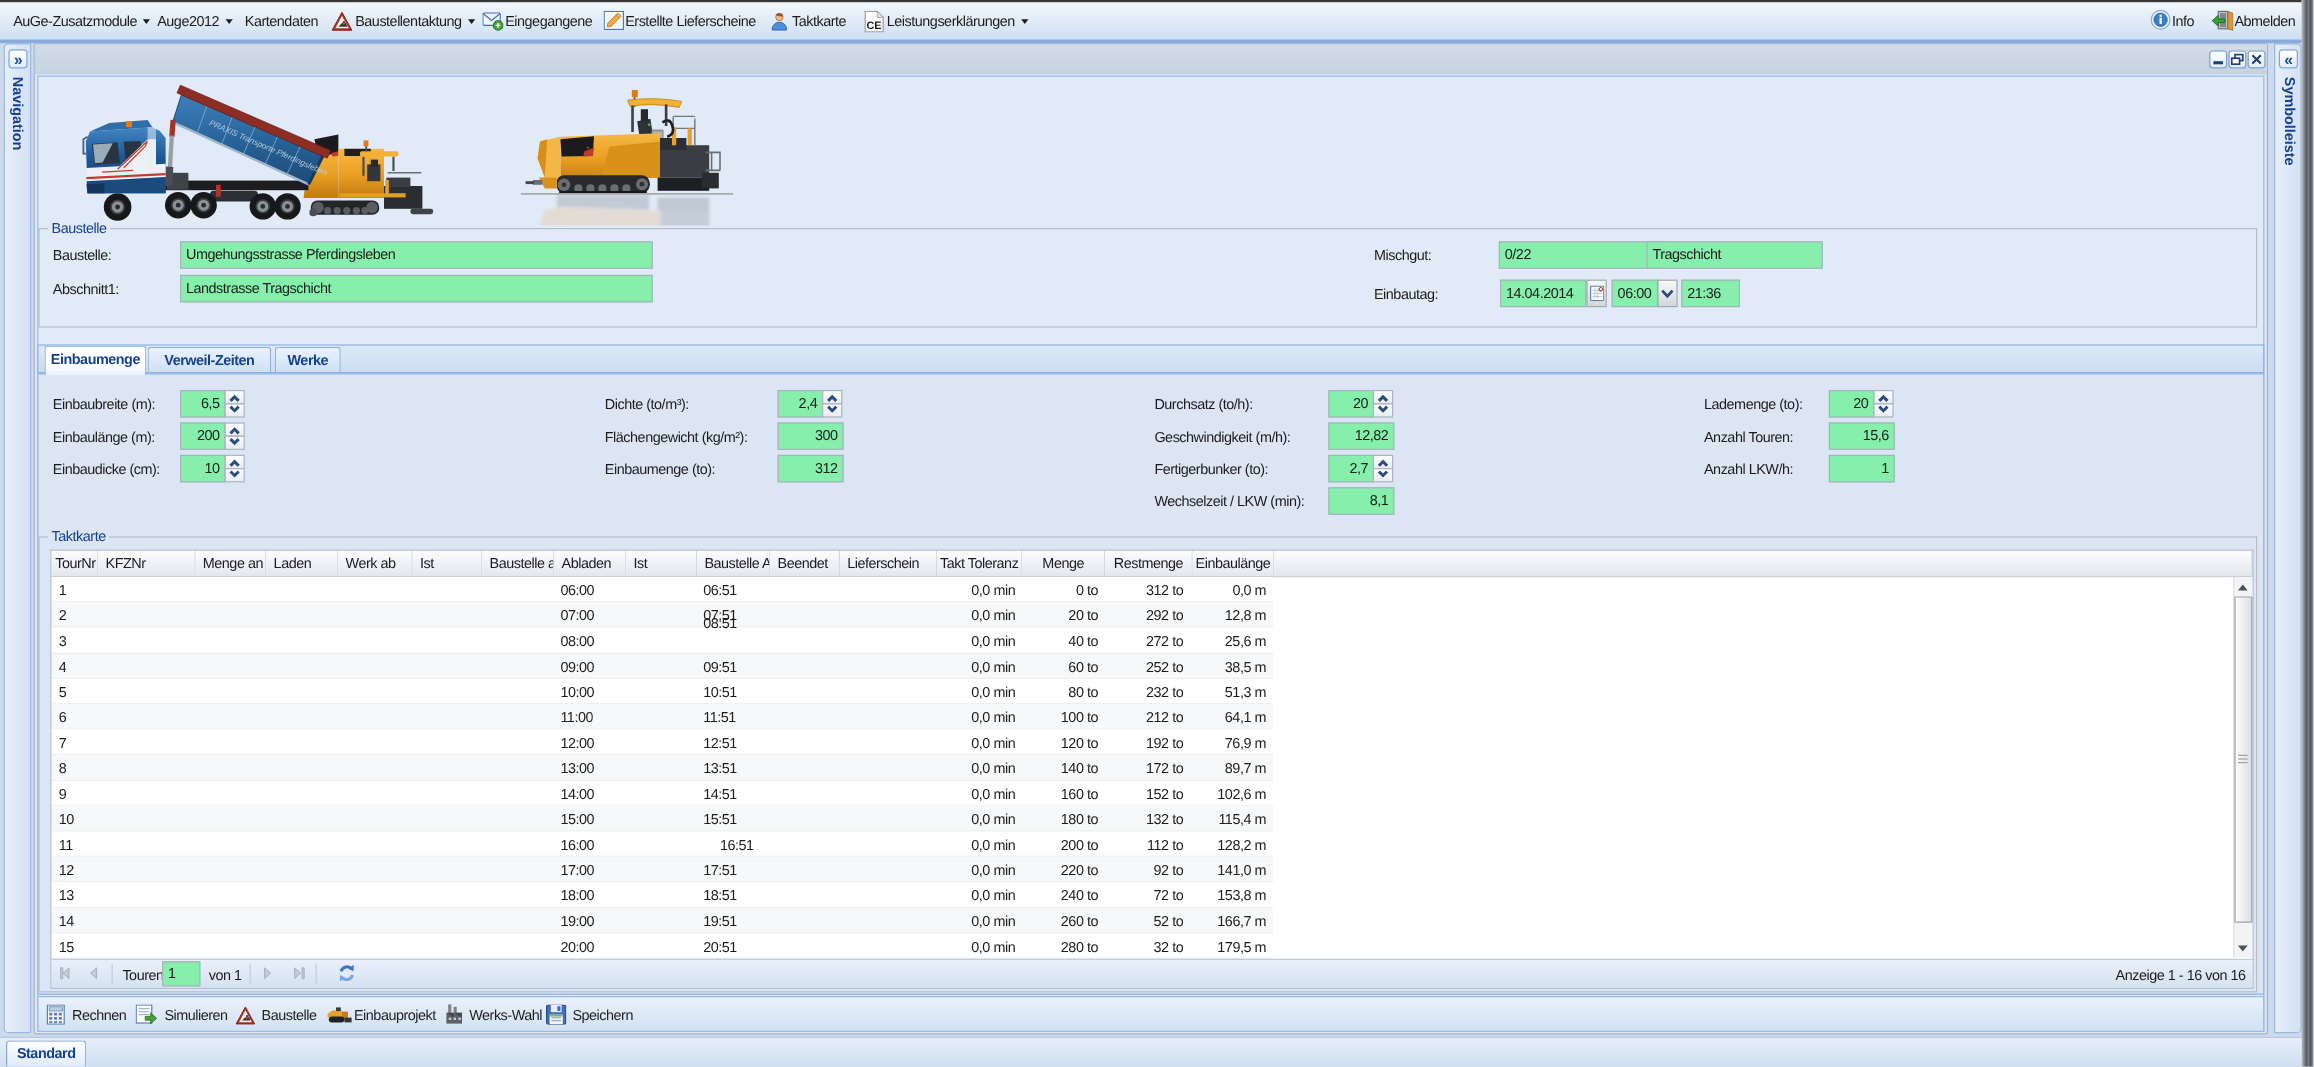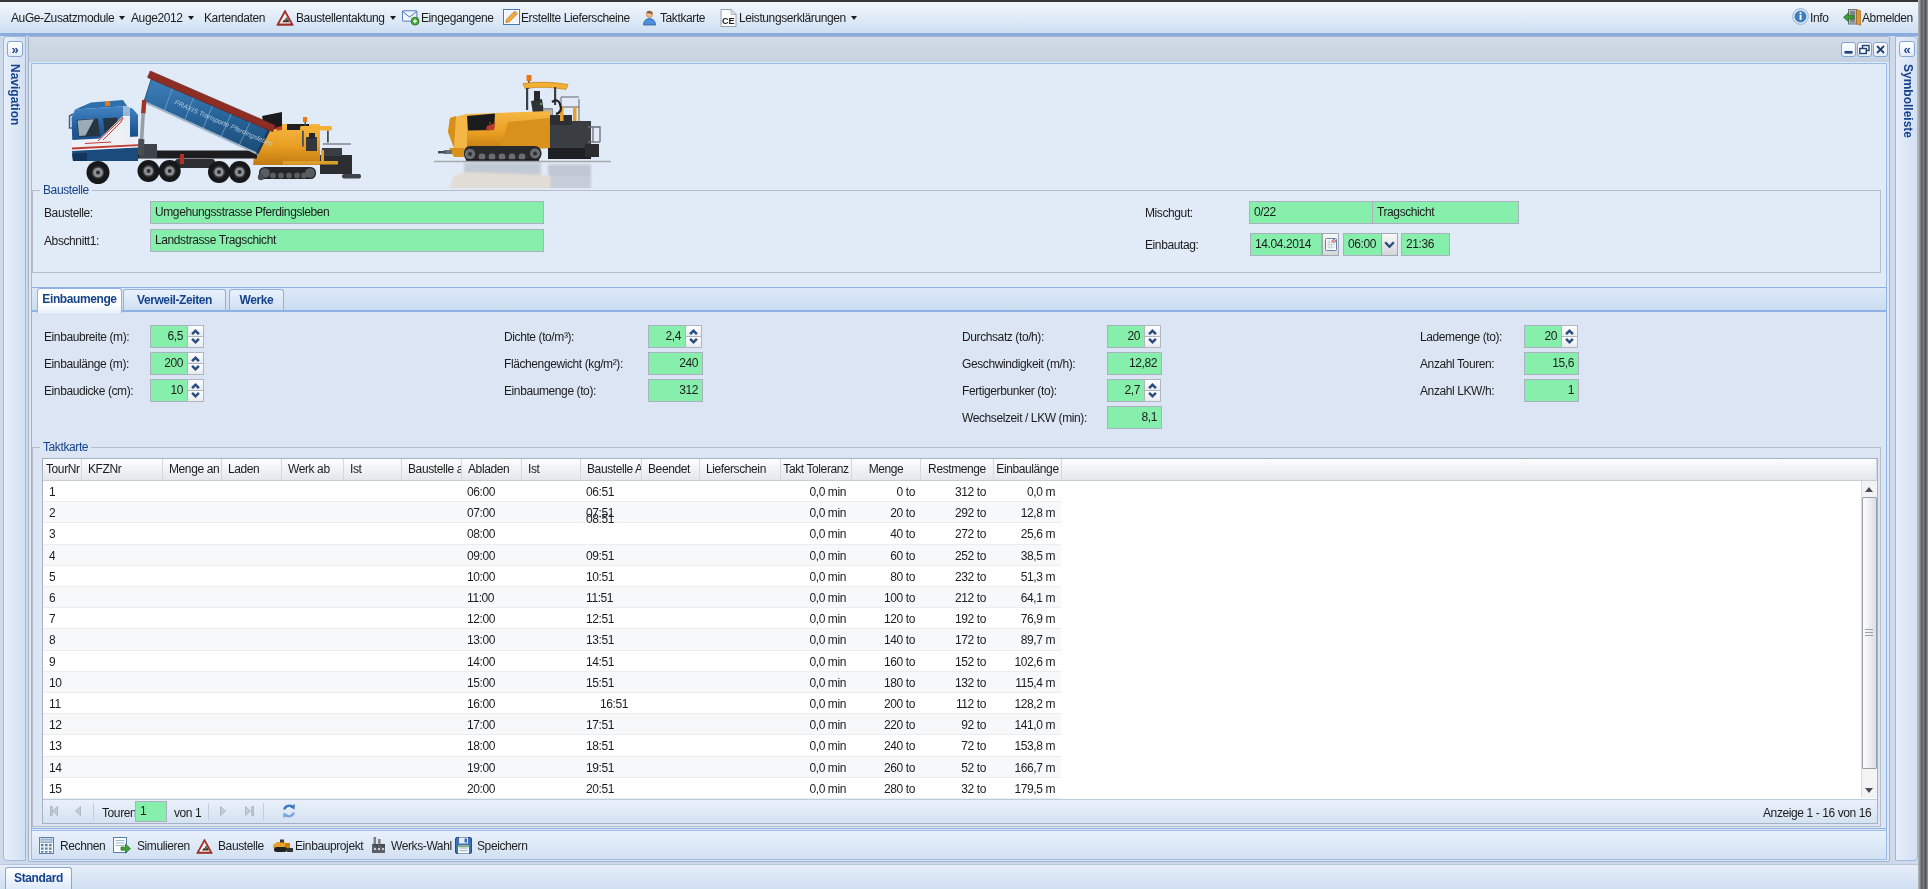--- a/index.html
+++ b/index.html
@@ -412,21 +412,21 @@
       </svg>
     </div>
     <div class="c dn">
       <svg width="15" height="10" viewBox="0 0 15 10">
         <path d="M3.2 2.8 L7.5 7 L11.8 2.8 L10 1 L7.5 3.6 L5 1 Z" fill="#2b4d7e"></path>
       </svg>
     </div>
   </div>
 <div class="lbl" style="left:504px;top:357px">Flächengewicht (kg/m²):</div>
 <div class="inp num" style="left:648px;top:352px;width:55px">
-    <span>240</span>
+    <span>300</span>
   </div>
 <div class="lbl" style="left:504px;top:384px">Einbaumenge (to):</div>
 <div class="inp num" style="left:648px;top:379px;width:55px">
     <span>312</span>
   </div>
 <div class="lbl" style="left:962px;top:330px">Durchsatz (to/h):</div>
 <div class="inp num" style="left:1107px;top:325px;width:38px">
     <span>20</span>
   </div>
 <div class="spin" style="left:1144px;top:325px">

